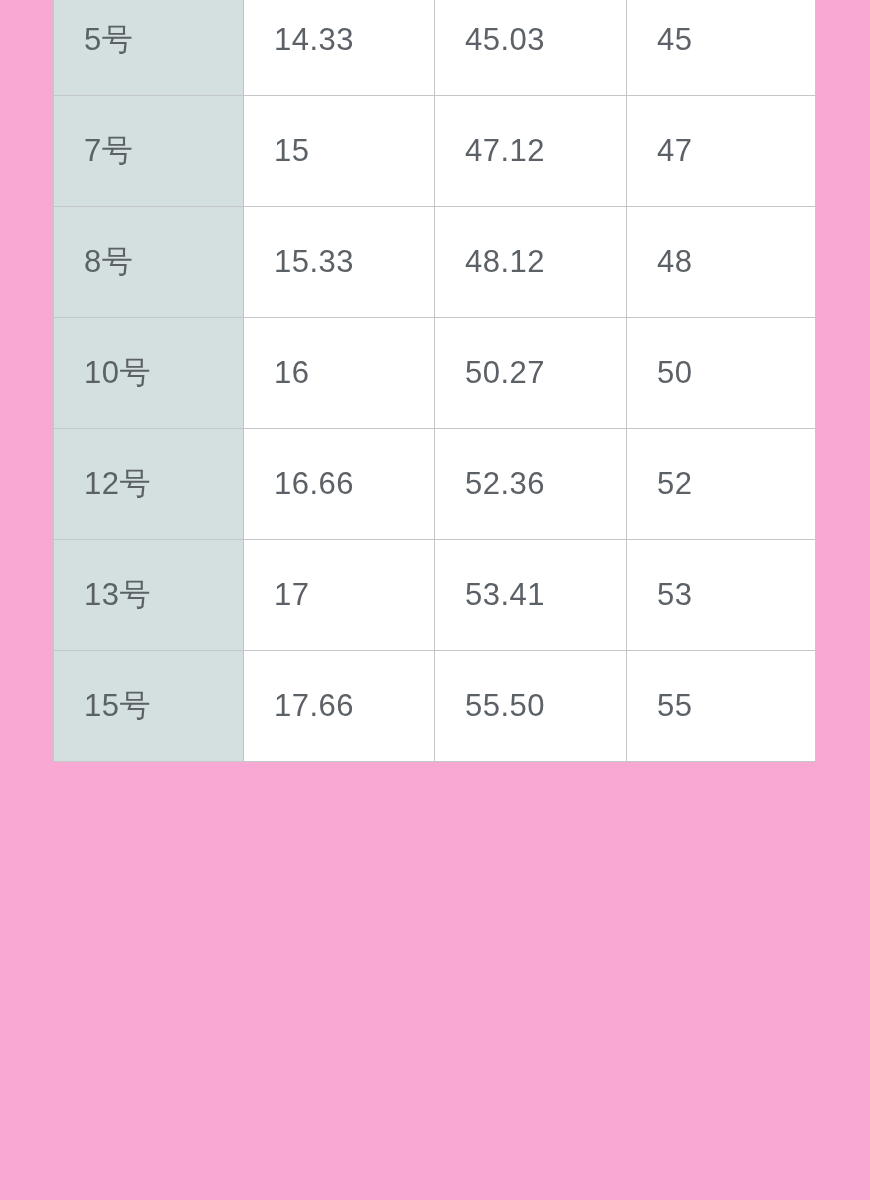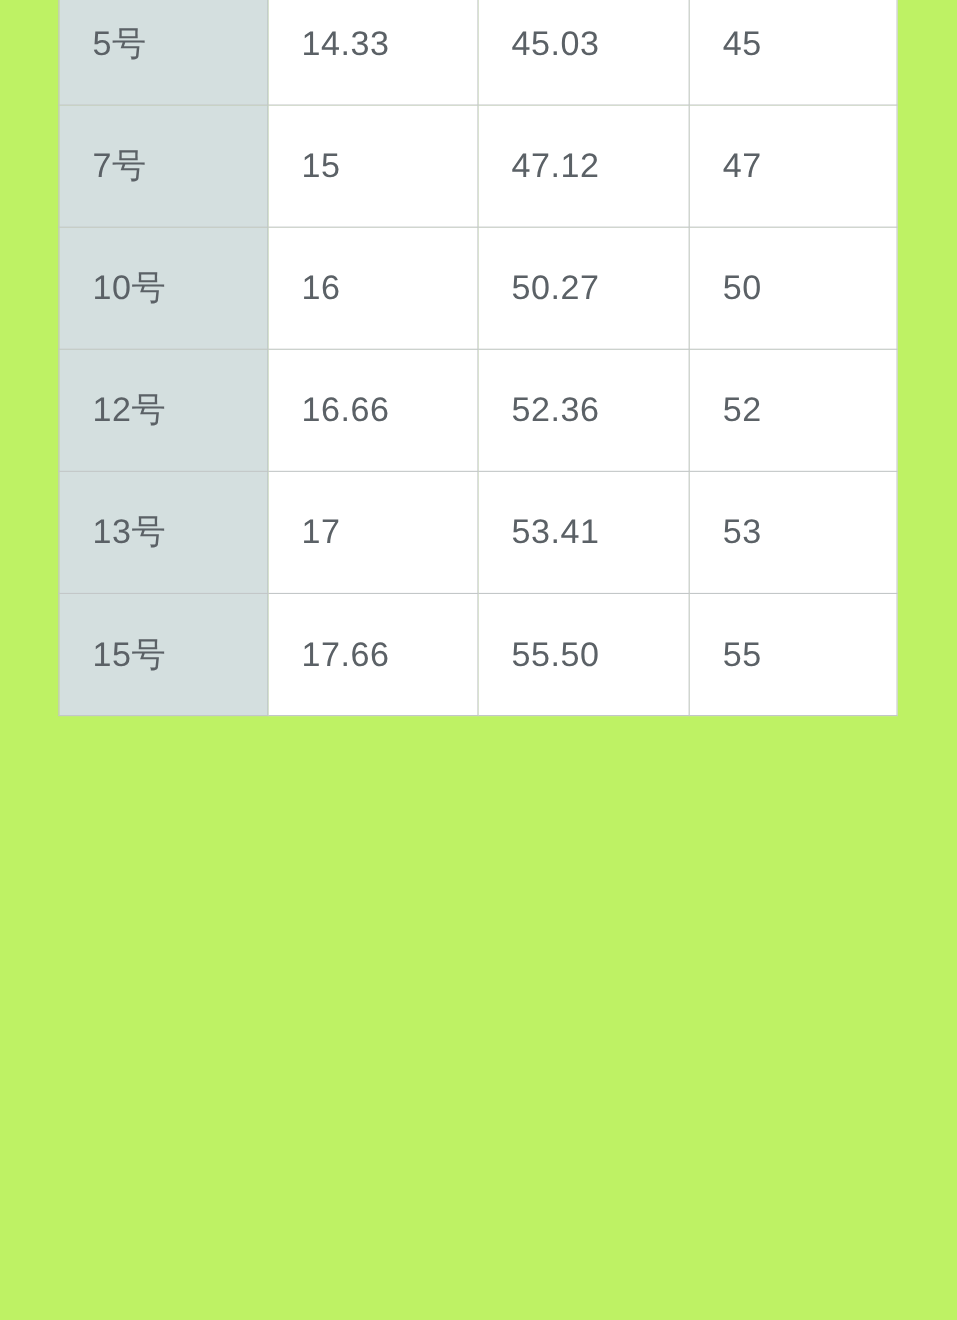--- a/index.html
+++ b/index.html
@@ -11,21 +11,21 @@
     width: 870px;
     height: 1200px;
     overflow: hidden;
     font-family: "Liberation Sans", "DejaVu Sans", sans-serif;
   }
 
   #page {
     position: relative;
     width: 870px;
     height: 1200px;
-    background: #bef264;
+    background: #f9a8d4;
     overflow: hidden;
   }
 
   
   #table-viewport {
     position: absolute;
     left: 0;
     top: 0;
     width: 870px;
     height: 1200px;
@@ -85,20 +85,26 @@
             <td>45.03</td>
             <td>45</td>
           </tr>
           <tr>
             <td class="label-cell">7号</td>
             <td>15</td>
             <td>47.12</td>
             <td>47</td>
           </tr>
           <tr>
+            <td class="label-cell">8号</td>
+            <td>15.33</td>
+            <td>48.12</td>
+            <td>48</td>
+          </tr>
+          <tr>
             <td class="label-cell">10号</td>
             <td>16</td>
             <td>50.27</td>
             <td>50</td>
           </tr>
           <tr>
             <td class="label-cell">12号</td>
             <td>16.66</td>
             <td>52.36</td>
             <td>52</td>

